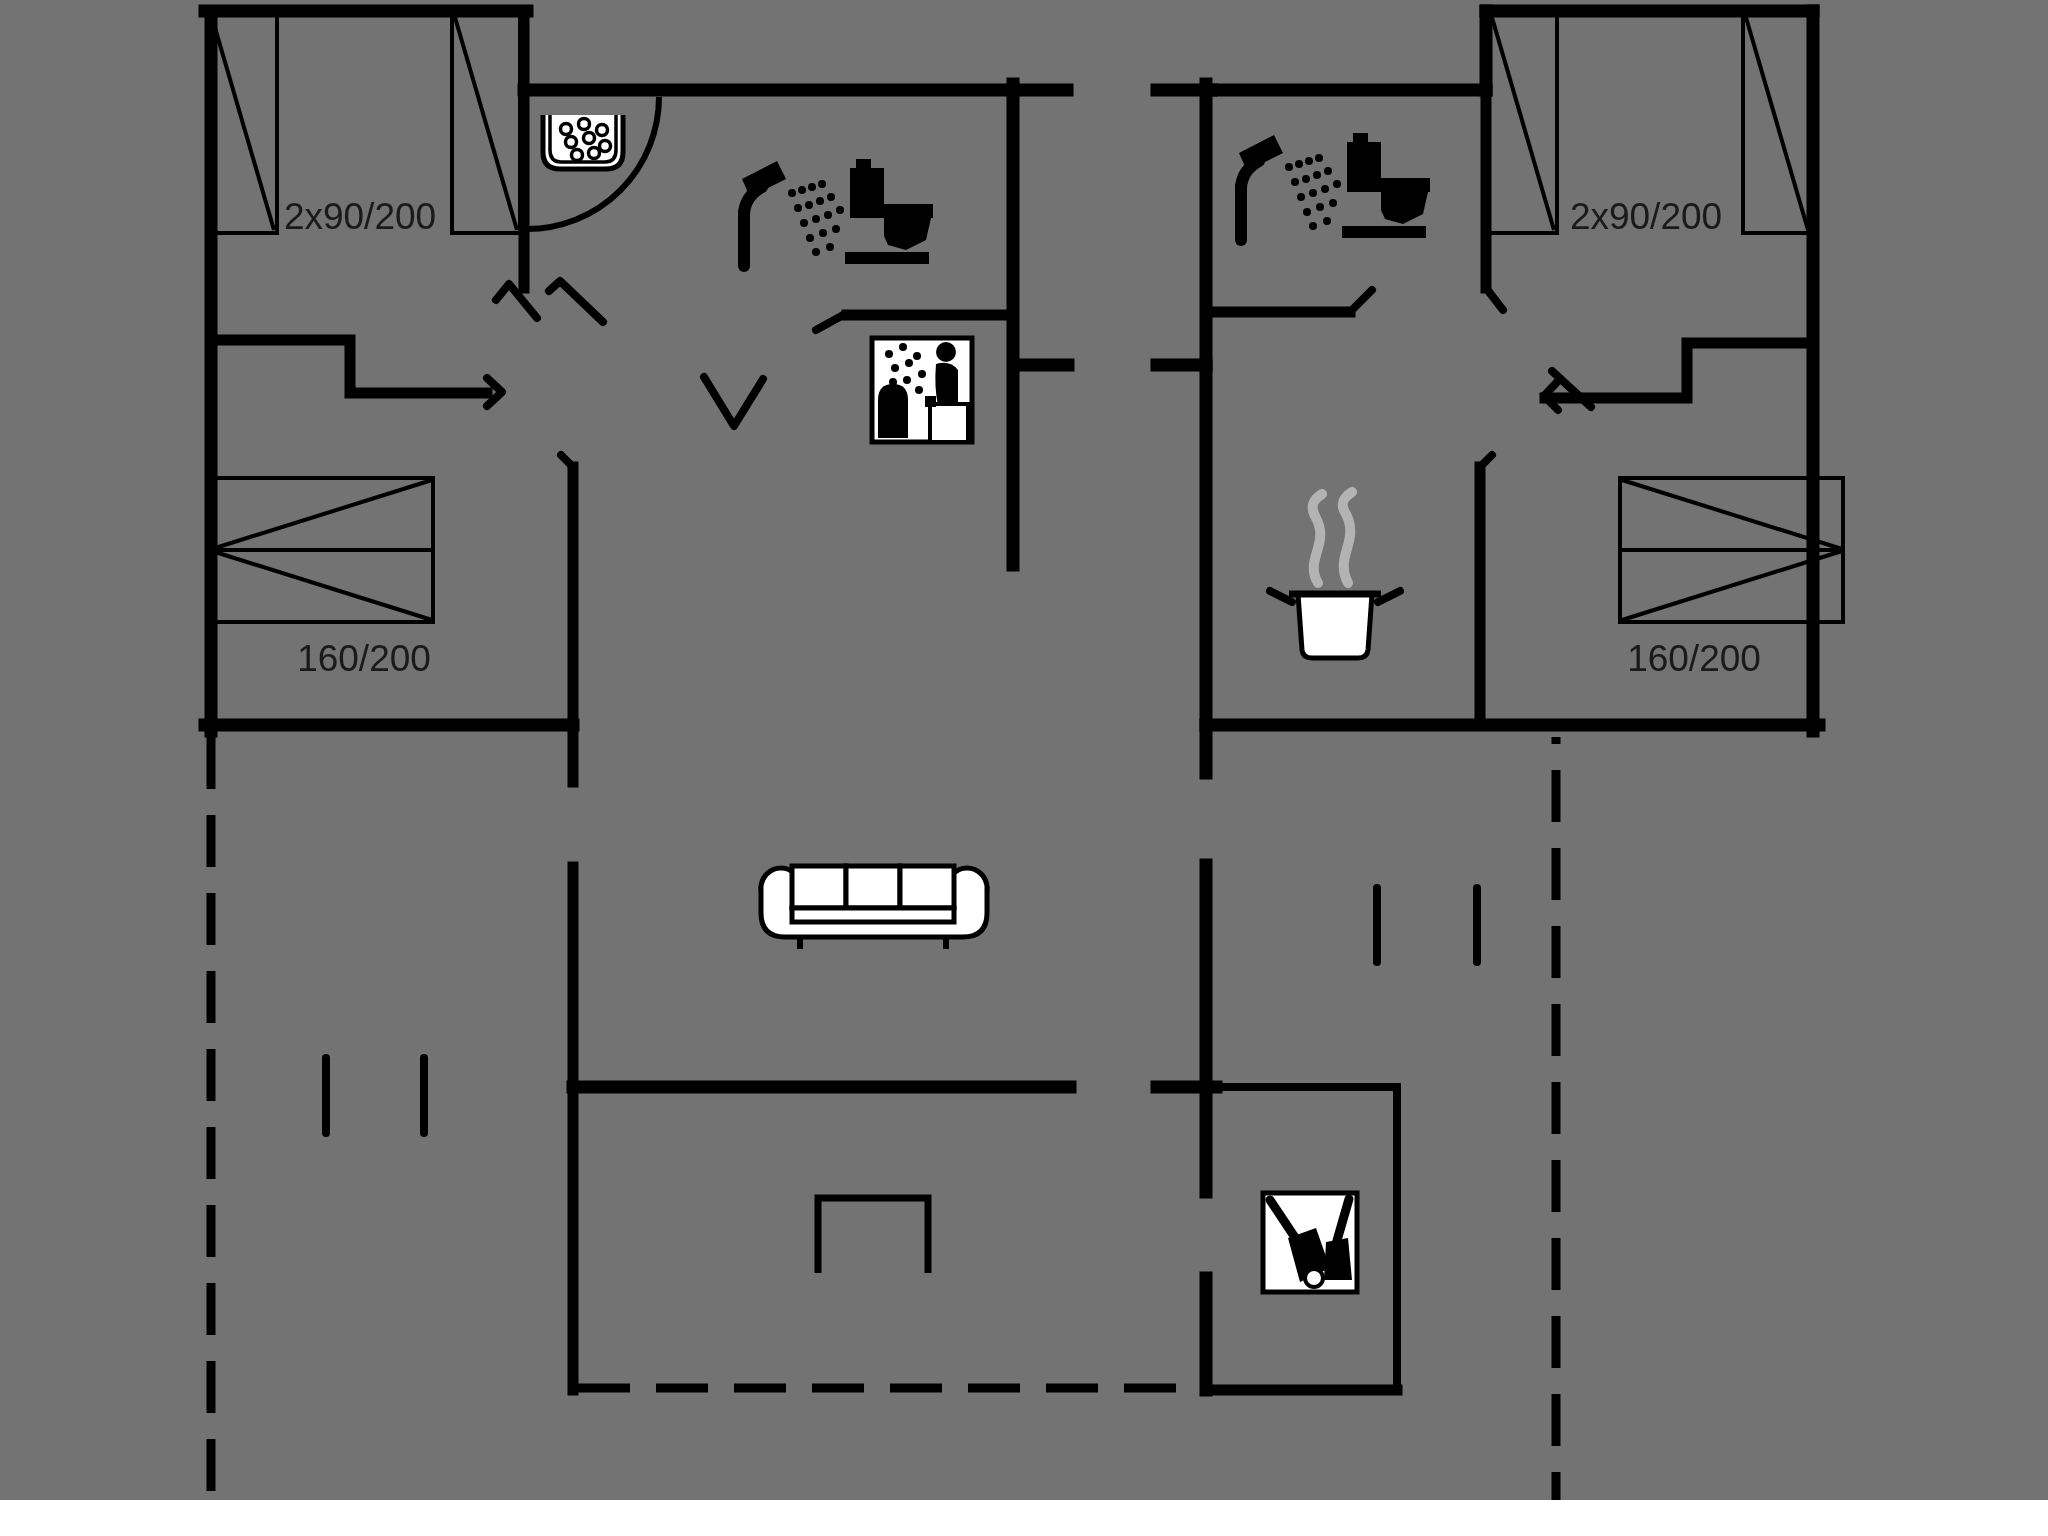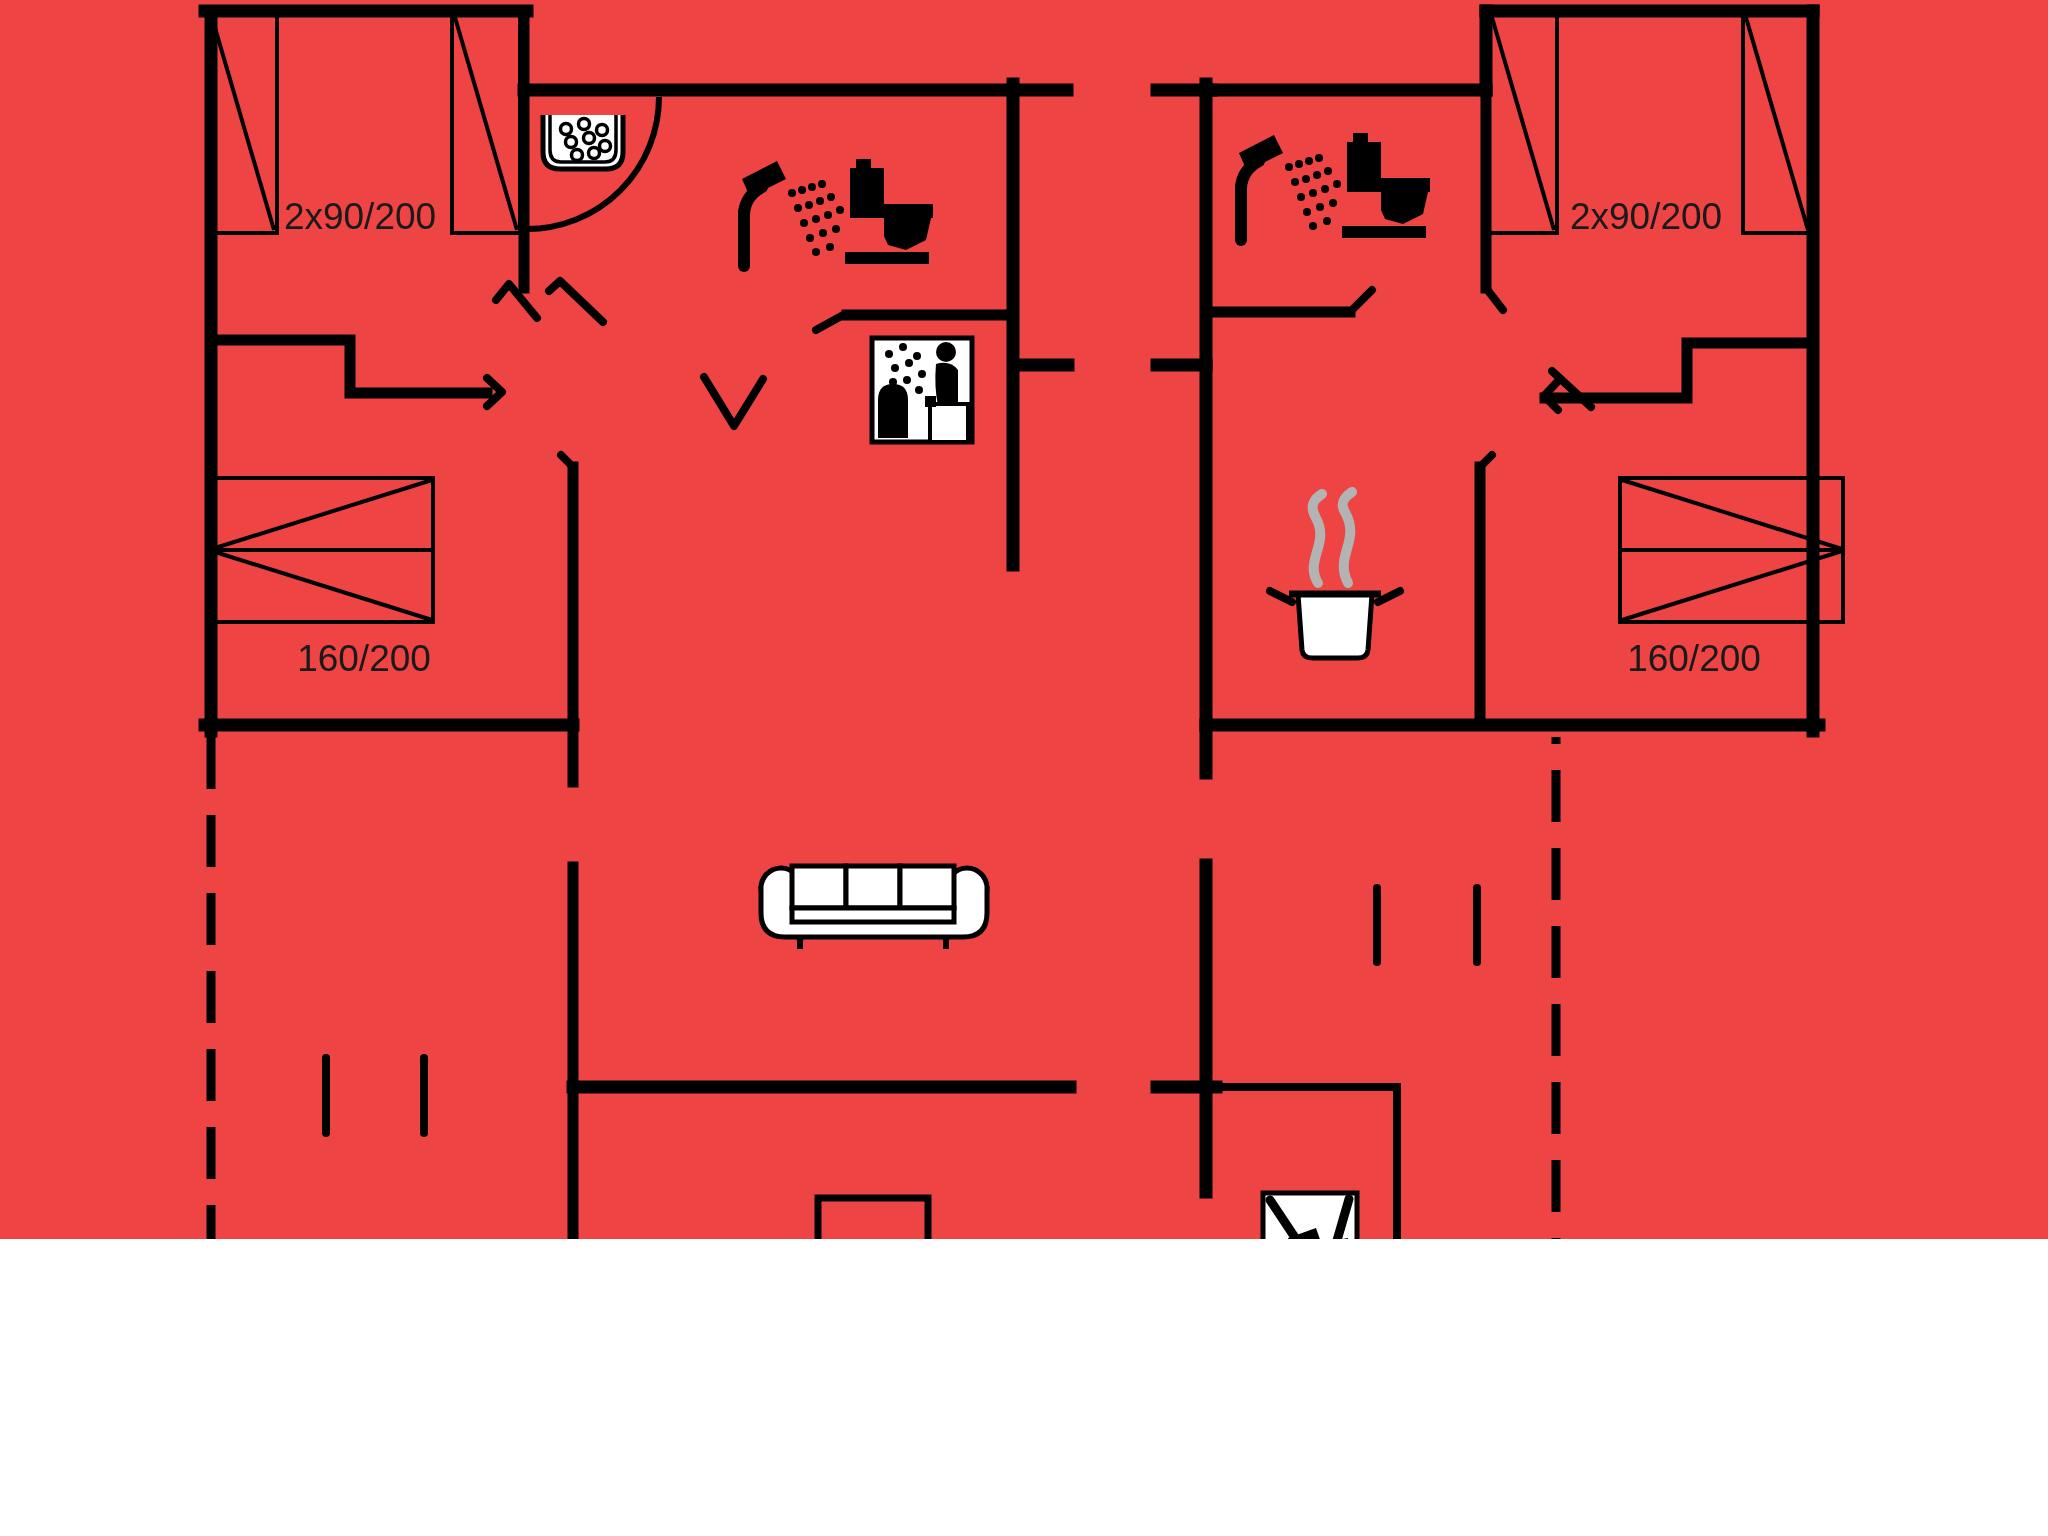--- a/index.html
+++ b/index.html
@@ -3,22 +3,22 @@
 <meta charset="utf-8">
 <style>
   html, body {
     margin: 0;
     padding: 0;
     background: #ffffff;
   }
   .canvas {
     position: relative;
     width: 2048px;
-    height: 1239px;
-    background: #ef4444;
+    height: 1500px;
+    background: #737373;
     font-family: "Liberation Sans", sans-serif;
   }
   svg { display: block; }
   .wall-thick  { stroke:#000; stroke-width:13; fill:none; stroke-linecap:square; }
   .wall-med    { stroke:#000; stroke-width:11; fill:none; stroke-linecap:square; }
   .wall-thin   { stroke:#000; stroke-width:8;  fill:none; stroke-linecap:square; }
   .mark        { stroke:#000; stroke-width:8;  fill:none; stroke-linecap:round; stroke-linejoin:round; }
   .dashed      { stroke:#000; stroke-width:9;  fill:none; stroke-dasharray:52 26; }
   .furn        { stroke:#000; stroke-width:4;  fill:none; }
   .furn-w      { stroke:#000; stroke-width:5;  fill:#fff; }

